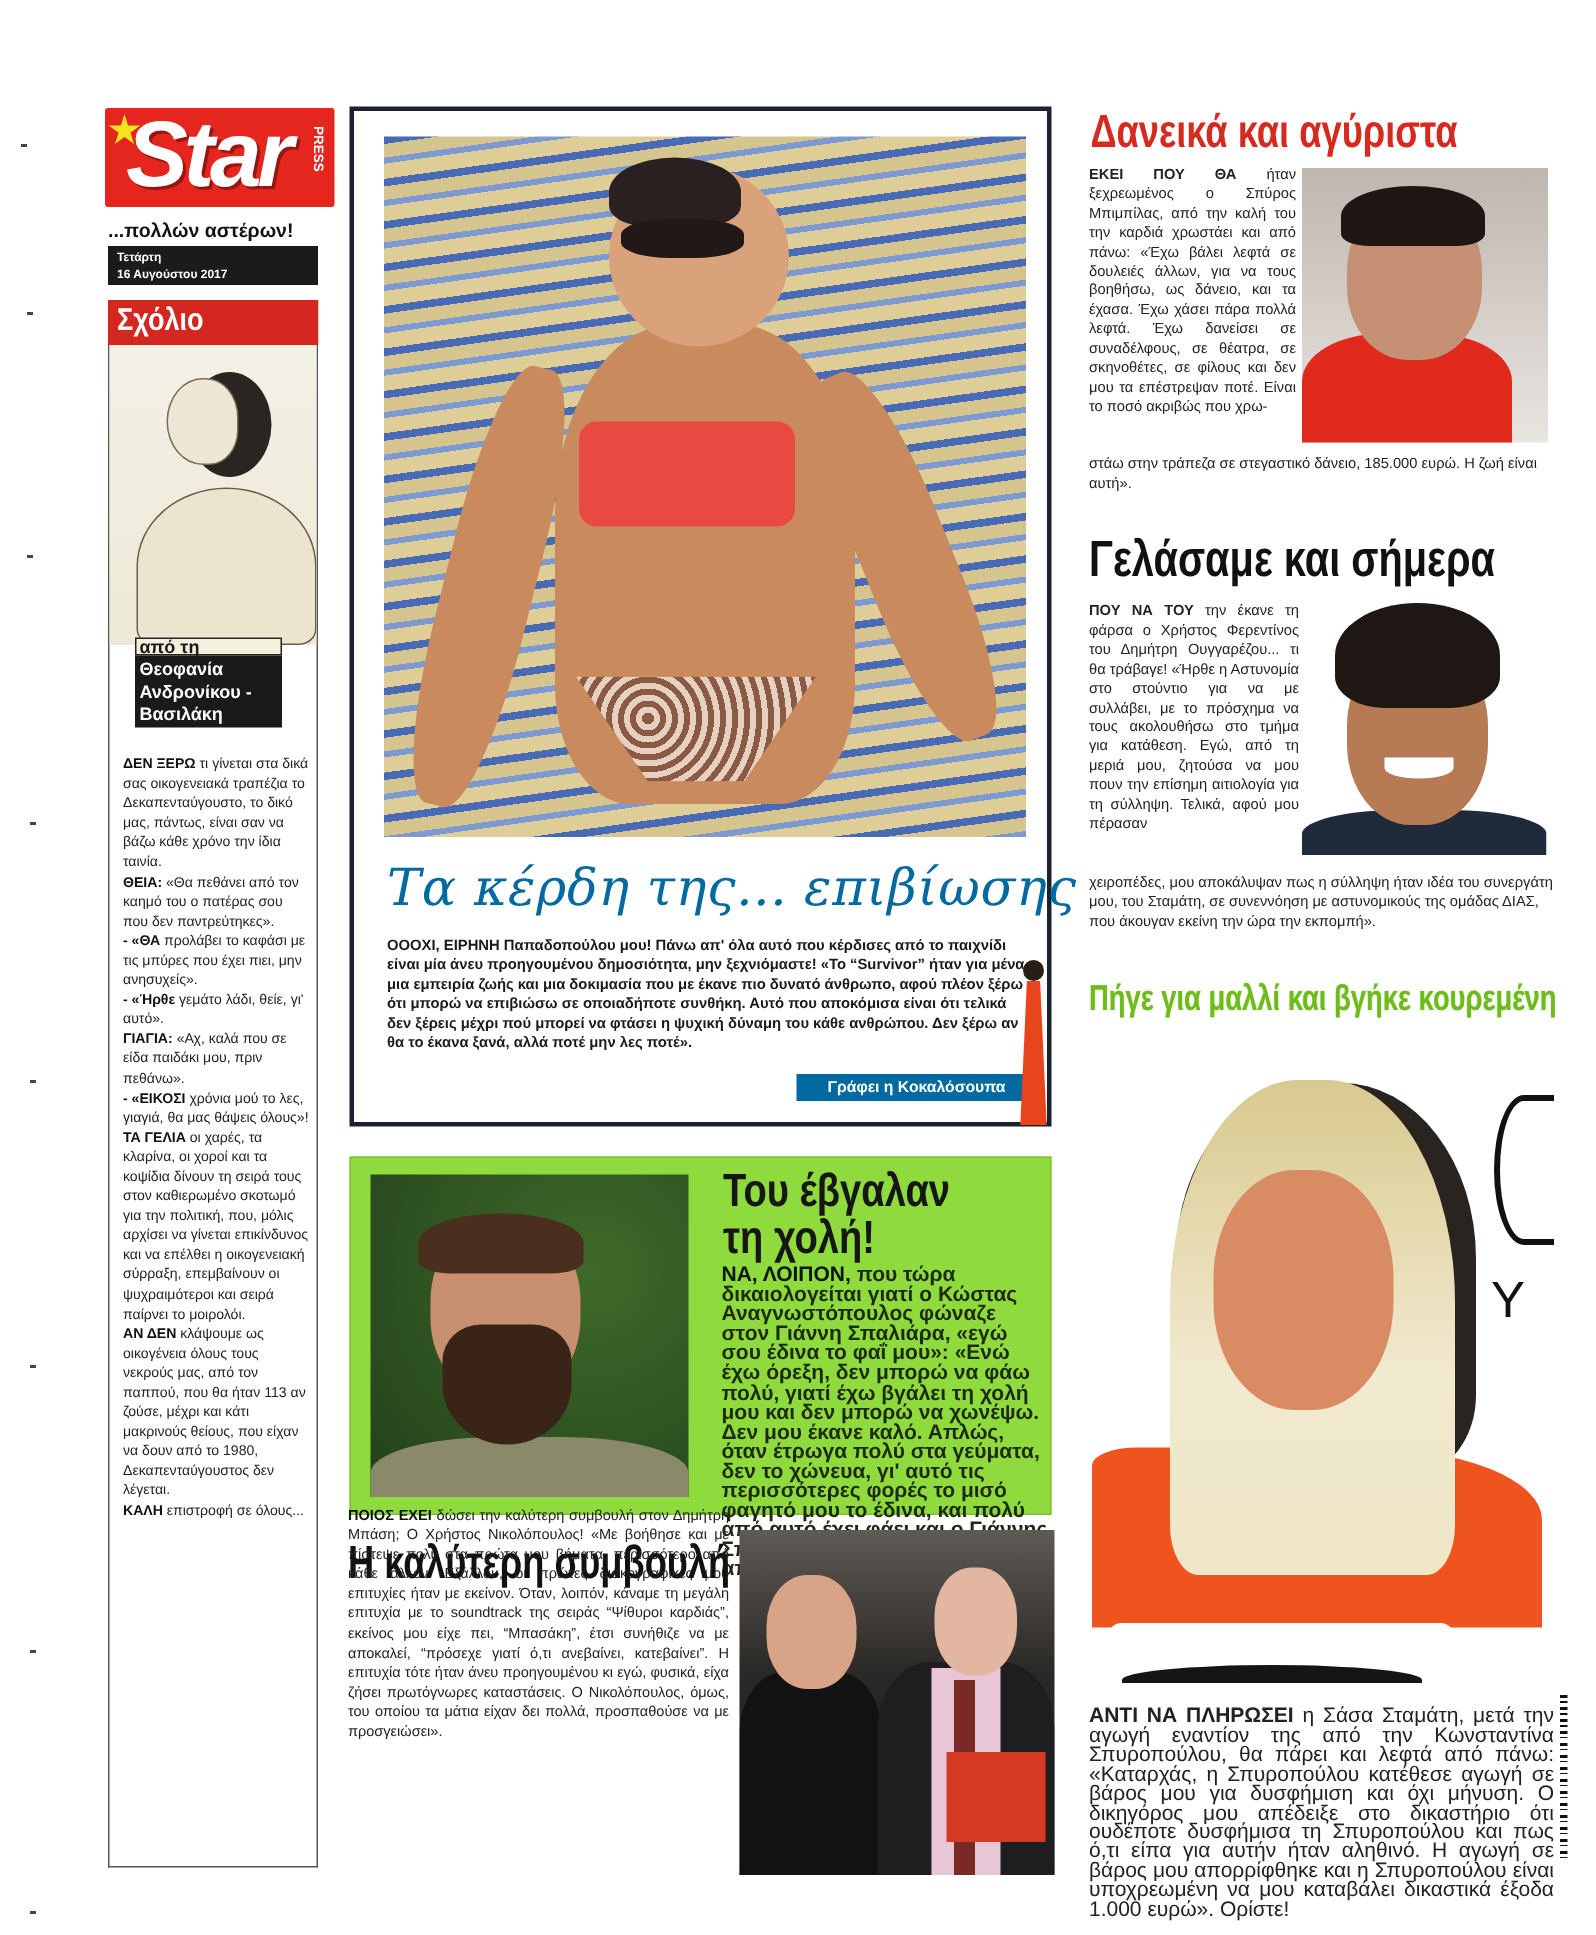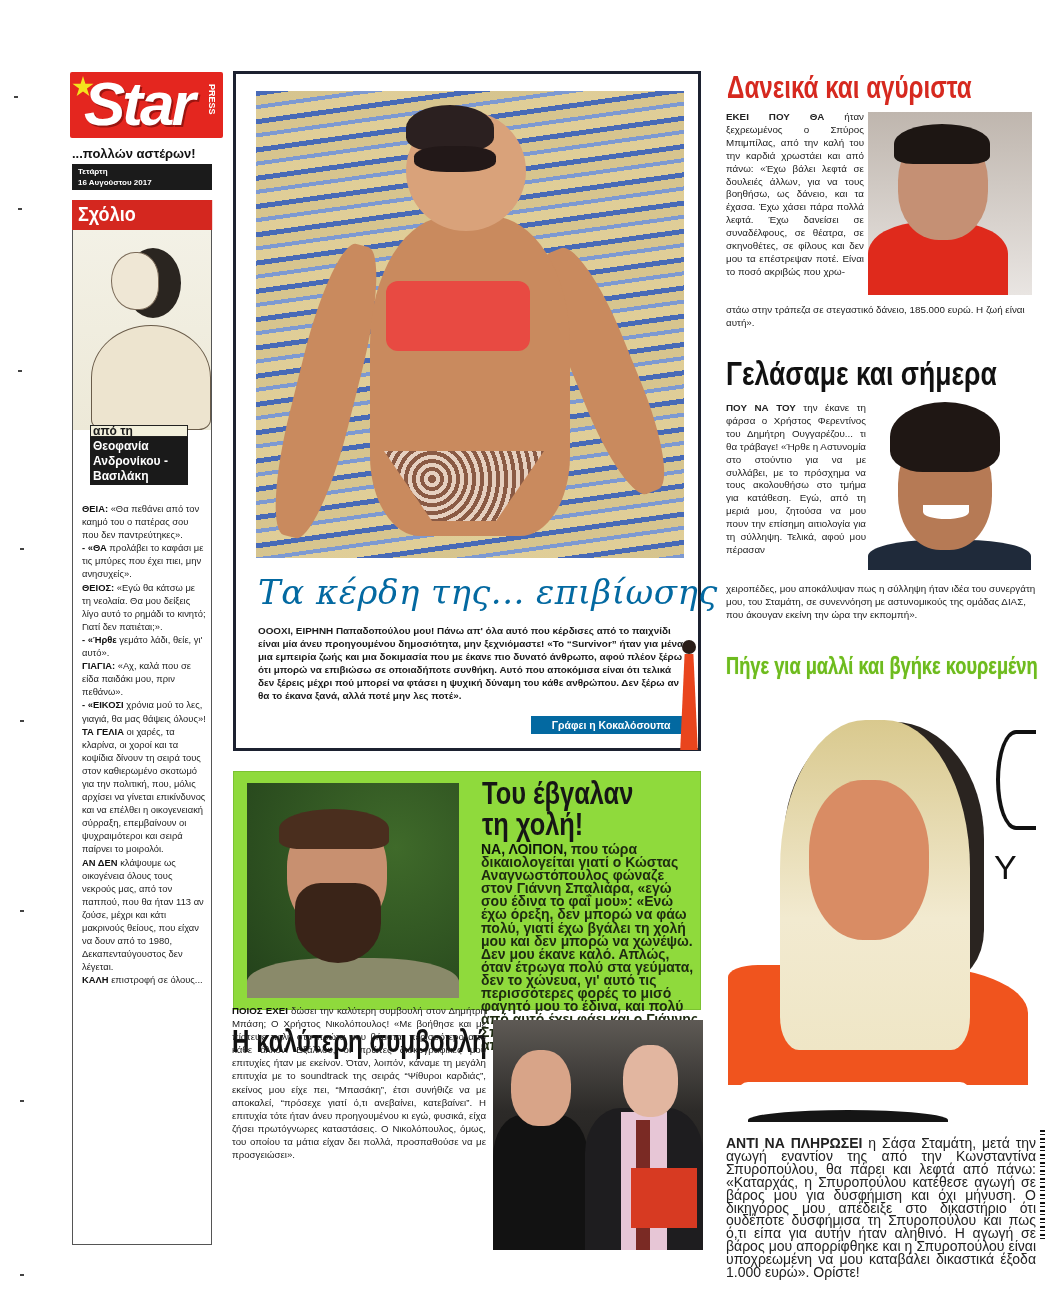--- a/index.html
+++ b/index.html
@@ -127,23 +127,23 @@
 <div id="comment-header" class="abs">Σχόλιο</div>
 <div id="sketch" class="abs">
   <div class="body"></div>
     <div class="hair"></div>
     <div class="head"></div>
 </div>
 <div id="author-label" class="abs">από τη</div>
 <div id="author-name" class="abs">Θεοφανία Ανδρονίκου - Βασιλάκη</div>
 
 <div id="comment-text" class="abs">
+  <p><b>ΔΕΝ ΞΕΡΩ</b><span> τι γίνεται στα δικά σας οικογενειακά τραπέζια το Δεκαπενταύγουστο, το δικό μας, πάντως, είναι σαν να βάζω κάθε χρόνο την ίδια ταινία.</span></p>
   <p><b>ΘΕΙΑ:</b><span> «Θα πεθάνει από τον καημό του ο πατέρας σου που δεν παντρεύτηκες».</span></p>
   <p><b>- «ΘΑ</b><span> προλάβει το καφάσι με τις μπύρες που έχει πιει, μην ανησυχείς».</span></p>
-  <p><b>ΘΕΙΟΣ:</b><span> «Εγώ θα κάτσω με τη νεολαία. Θα μου δείξεις λίγο αυτό το ρημάδι το κινητό; Γιατί δεν πατιέται;».</span></p>
   <p><b>- «Ήρθε</b><span> γεμάτο λάδι, θείε, γι' αυτό».</span></p>
   <p><b>ΓΙΑΓΙΑ:</b><span> «Αχ, καλά που σε είδα παιδάκι μου, πριν πεθάνω».</span></p>
   <p><b>- «ΕΙΚΟΣΙ</b><span> χρόνια μού το λες, γιαγιά, θα μας θάψεις όλους»!</span></p>
   <p><b>ΤΑ ΓΕΛΙΑ</b><span> οι χαρές, τα κλαρίνα, οι χοροί και τα κοψίδια δίνουν τη σειρά τους στον καθιερωμένο σκοτωμό για την πολιτική, που, μόλις αρχίσει να γίνεται επικίνδυνος και να επέλθει η οικογενειακή σύρραξη, επεμβαίνουν οι ψυχραιμότεροι και σειρά παίρνει το μοιρολόι.</span></p>
   <p><b>ΑΝ ΔΕΝ</b><span> κλάψουμε ως οικογένεια όλους τους νεκρούς μας, από τον παππού, που θα ήταν 113 αν ζούσε, μέχρι και κάτι μακρινούς θείους, που είχαν να δουν από το 1980, Δεκαπενταύγουστος δεν λέγεται.</span></p>
   <p><b>ΚΑΛΗ</b><span> επιστροφή σε όλους...</span></p>
 </div>
 
 <div id="feature" class="abs"></div>
 <div id="feature-photo" class="abs">

